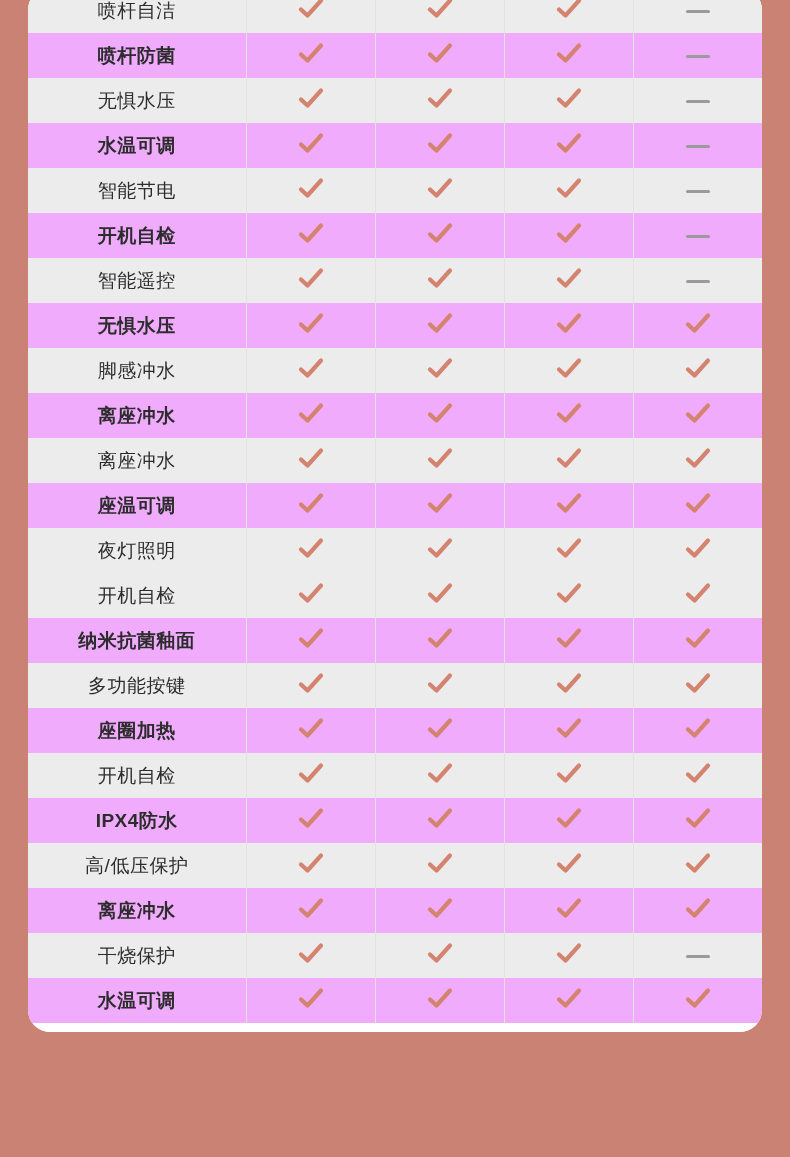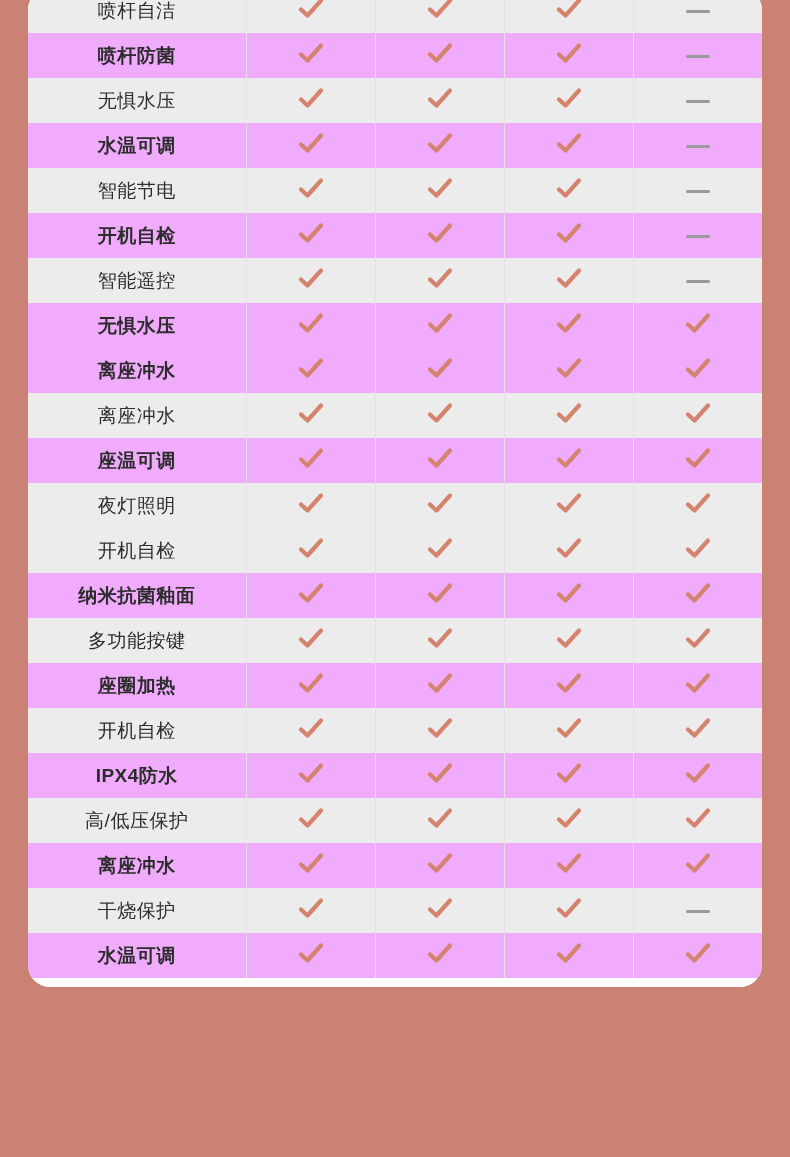--- a/index.html
+++ b/index.html
@@ -203,20 +203,35 @@
             <td class="mark-cell"><span class="check"><svg width="26" height="26" viewBox="0 0 26 26" xmlns="http://www.w3.org/2000/svg">
                   <path d="M3 13.5 L9.5 19.5 L23 4.5" fill="none" stroke="#d4836f" stroke-width="4.2" stroke-linecap="round" stroke-linejoin="round"></path>
                 </svg></span></td>
             <td class="mark-cell"><span class="check"><svg width="26" height="26" viewBox="0 0 26 26" xmlns="http://www.w3.org/2000/svg">
                   <path d="M3 13.5 L9.5 19.5 L23 4.5" fill="none" stroke="#d4836f" stroke-width="4.2" stroke-linecap="round" stroke-linejoin="round"></path>
                 </svg></span></td>
             <td class="mark-cell"><span class="check"><svg width="26" height="26" viewBox="0 0 26 26" xmlns="http://www.w3.org/2000/svg">
                   <path d="M3 13.5 L9.5 19.5 L23 4.5" fill="none" stroke="#d4836f" stroke-width="4.2" stroke-linecap="round" stroke-linejoin="round"></path>
                 </svg></span></td>
           </tr>
+          <tr class="row-odd">
+            <td class="feature-name">脚感冲水</td>
+            <td class="mark-cell"><span class="check"><svg width="26" height="26" viewBox="0 0 26 26" xmlns="http://www.w3.org/2000/svg">
+                  <path d="M3 13.5 L9.5 19.5 L23 4.5" fill="none" stroke="#d4836f" stroke-width="4.2" stroke-linecap="round" stroke-linejoin="round"></path>
+                </svg></span></td>
+            <td class="mark-cell"><span class="check"><svg width="26" height="26" viewBox="0 0 26 26" xmlns="http://www.w3.org/2000/svg">
+                  <path d="M3 13.5 L9.5 19.5 L23 4.5" fill="none" stroke="#d4836f" stroke-width="4.2" stroke-linecap="round" stroke-linejoin="round"></path>
+                </svg></span></td>
+            <td class="mark-cell"><span class="check"><svg width="26" height="26" viewBox="0 0 26 26" xmlns="http://www.w3.org/2000/svg">
+                  <path d="M3 13.5 L9.5 19.5 L23 4.5" fill="none" stroke="#d4836f" stroke-width="4.2" stroke-linecap="round" stroke-linejoin="round"></path>
+                </svg></span></td>
+            <td class="mark-cell"><span class="check"><svg width="26" height="26" viewBox="0 0 26 26" xmlns="http://www.w3.org/2000/svg">
+                  <path d="M3 13.5 L9.5 19.5 L23 4.5" fill="none" stroke="#d4836f" stroke-width="4.2" stroke-linecap="round" stroke-linejoin="round"></path>
+                </svg></span></td>
+          </tr>
           <tr class="row-even">
             <td class="feature-name">离座冲水</td>
             <td class="mark-cell"><span class="check"><svg width="26" height="26" viewBox="0 0 26 26" xmlns="http://www.w3.org/2000/svg">
                   <path d="M3 13.5 L9.5 19.5 L23 4.5" fill="none" stroke="#d4836f" stroke-width="4.2" stroke-linecap="round" stroke-linejoin="round"></path>
                 </svg></span></td>
             <td class="mark-cell"><span class="check"><svg width="26" height="26" viewBox="0 0 26 26" xmlns="http://www.w3.org/2000/svg">
                   <path d="M3 13.5 L9.5 19.5 L23 4.5" fill="none" stroke="#d4836f" stroke-width="4.2" stroke-linecap="round" stroke-linejoin="round"></path>
                 </svg></span></td>
             <td class="mark-cell"><span class="check"><svg width="26" height="26" viewBox="0 0 26 26" xmlns="http://www.w3.org/2000/svg">
                   <path d="M3 13.5 L9.5 19.5 L23 4.5" fill="none" stroke="#d4836f" stroke-width="4.2" stroke-linecap="round" stroke-linejoin="round"></path>

